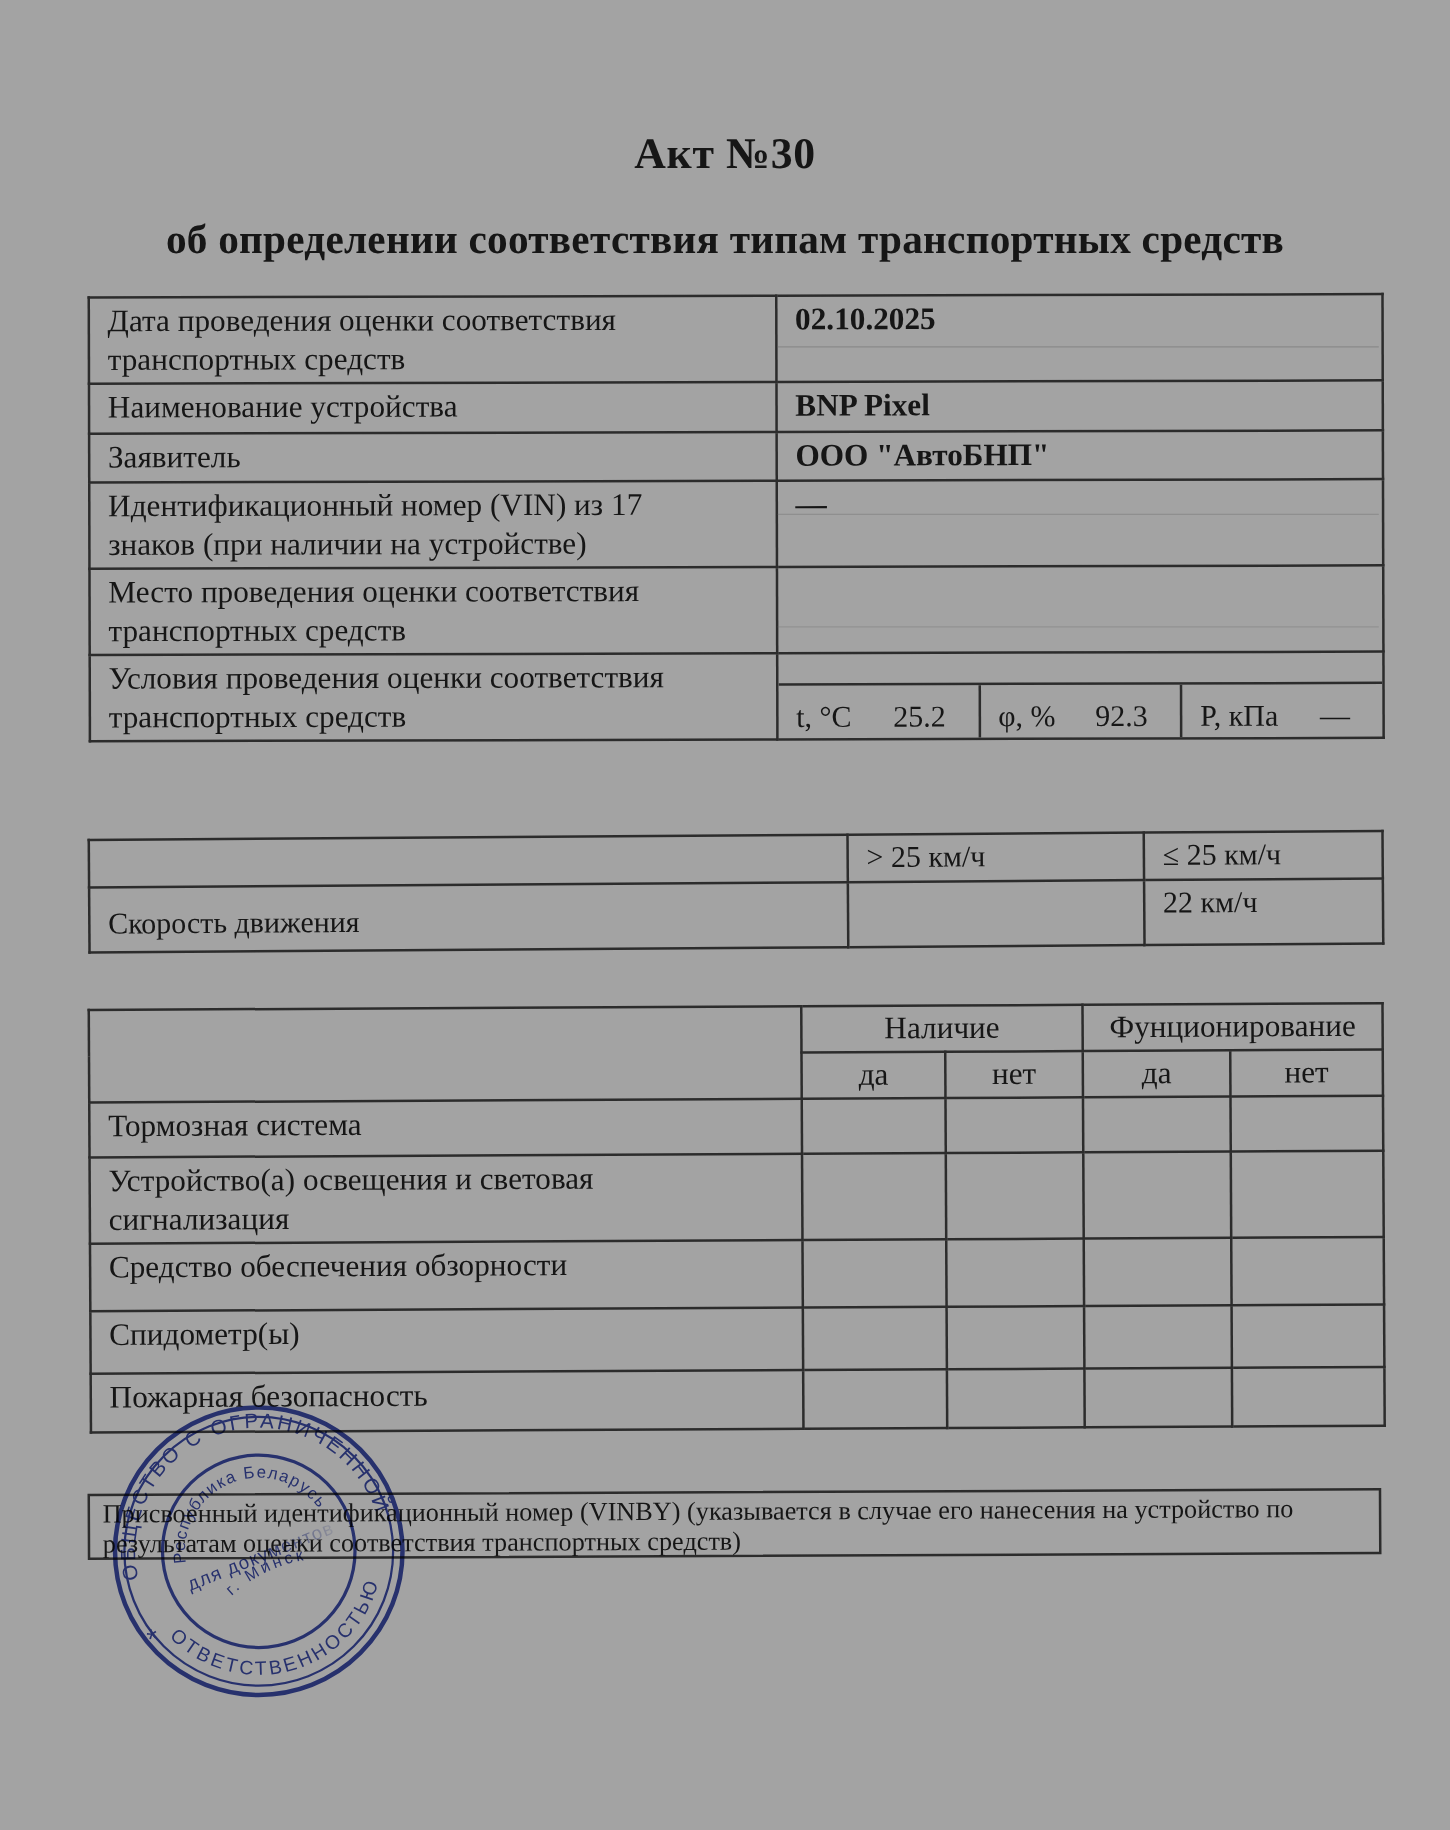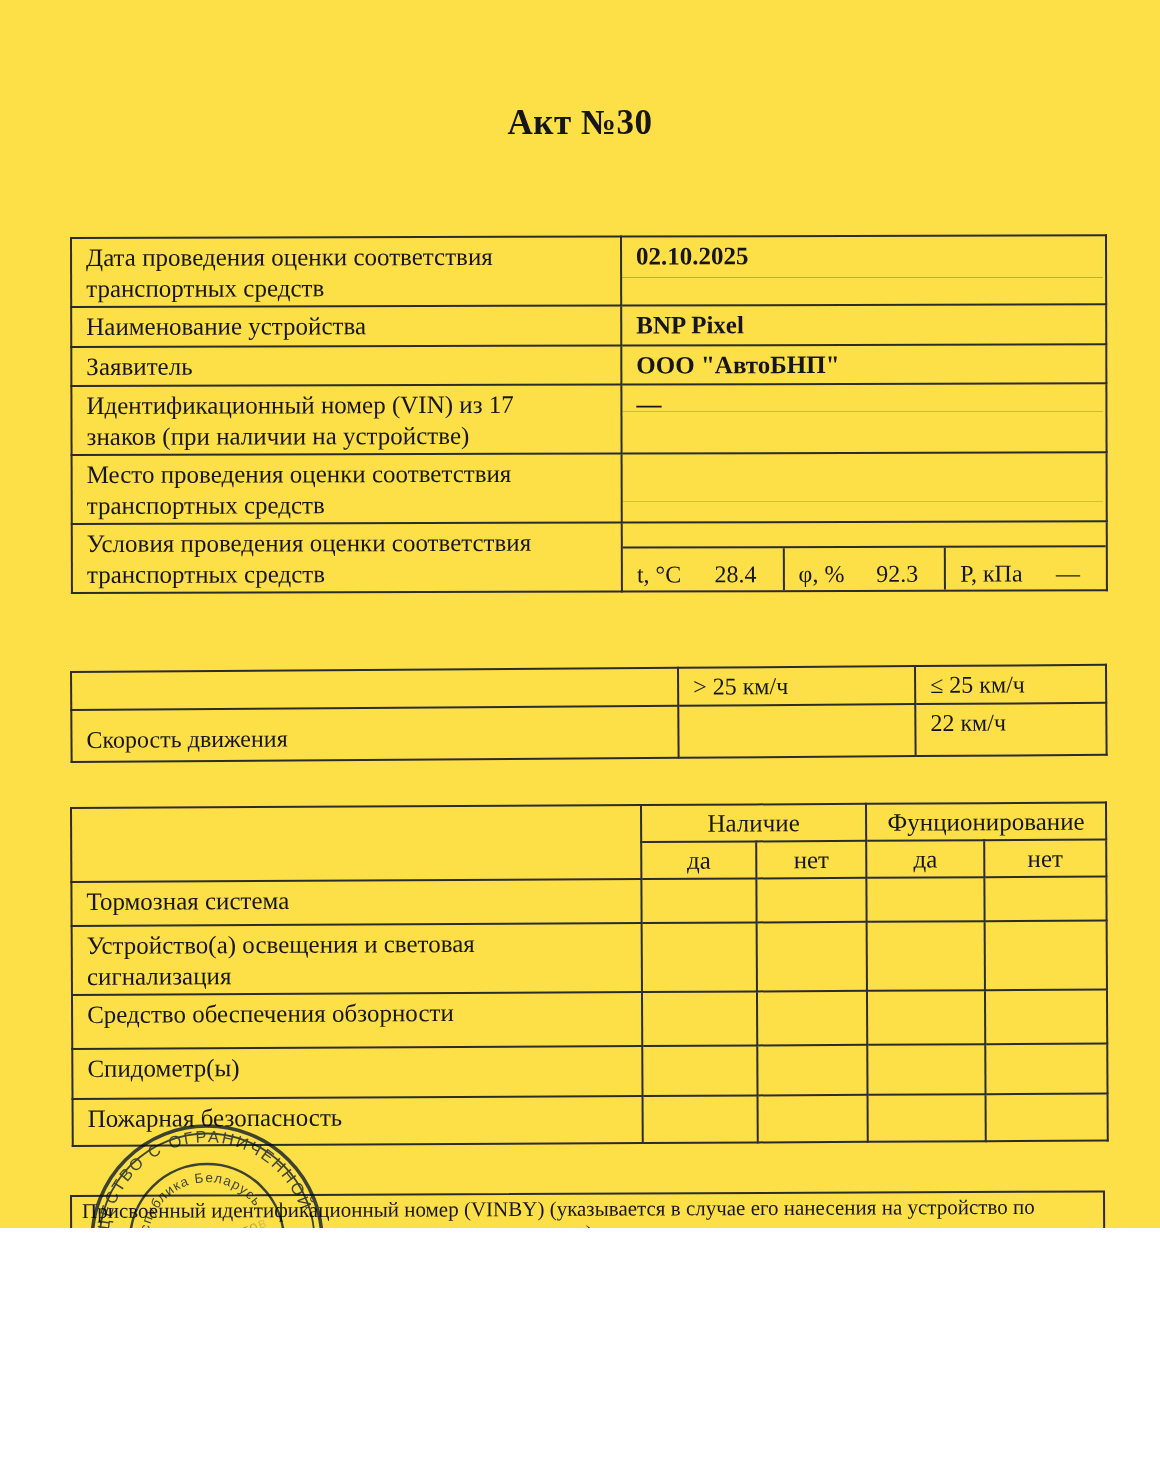--- a/index.html
+++ b/index.html
@@ -1,18 +1,18 @@
 <!DOCTYPE html>
 <html><head>
 <meta charset="utf-8">
 <style>
   html,body{margin:0;padding:0;background:#ffffff;}
   .page{
-    position:relative; width:1160px; height:1228px; overflow:hidden;
-    background:#fde047; color:#161616;
+    position:relative; width:1160px; height:1464px; overflow:hidden;
+    background:#a3a3a3; color:#161616;
     font-family:"Liberation Serif","DejaVu Serif",serif;
   }
   .doc-title{
     position:absolute; left:0; right:0; top:103px; text-align:center;
     font-size:35px; font-weight:bold; letter-spacing:0.5px;
   }
   .doc-subtitle{
     position:absolute; left:0; right:0; top:174px; text-align:center;
     font-size:33px; font-weight:bold; white-space:nowrap; letter-spacing:0.2px;
   }
@@ -59,20 +59,21 @@
     mix-blend-mode:multiply; opacity:0.92;
     font-family:"Liberation Sans","DejaVu Sans",sans-serif;
   }
 </style>
 </head>
 <body>
 
 <div class="page">
 
   <div class="doc-title">Акт №30</div>
+  <div class="doc-subtitle">об определении соответствия типам транспортных средств</div>
 
   <table class="tbl t1">
     <colgroup>
         <col style="width:550px">
         <col style="width:485px">
       </colgroup>
     <tbody>
         <tr style="height:64px">
       <td class="lbl">Дата проведения оценки соответствия
 транспортных средств</td>
@@ -96,21 +97,21 @@
 транспортных средств</td>
       <td class="val"></td>
     </tr>
     <tr style="height:58px">
       <td class="lbl">Условия проведения оценки соответствия
 транспортных средств</td>
       <td class="cond-td">
         <div class="cond-strip">
           <div class="cond-cell">
             <span>t, °C</span>
-            <span>28.4</span>
+            <span>25.2</span>
           </div>
           <div class="cond-cell">
             <span>φ, %</span>
             <span>92.3</span>
           </div>
           <div class="cond-cell">
             <span>P, кПа</span>
             <span class="val">—</span>
           </div>
         </div>

